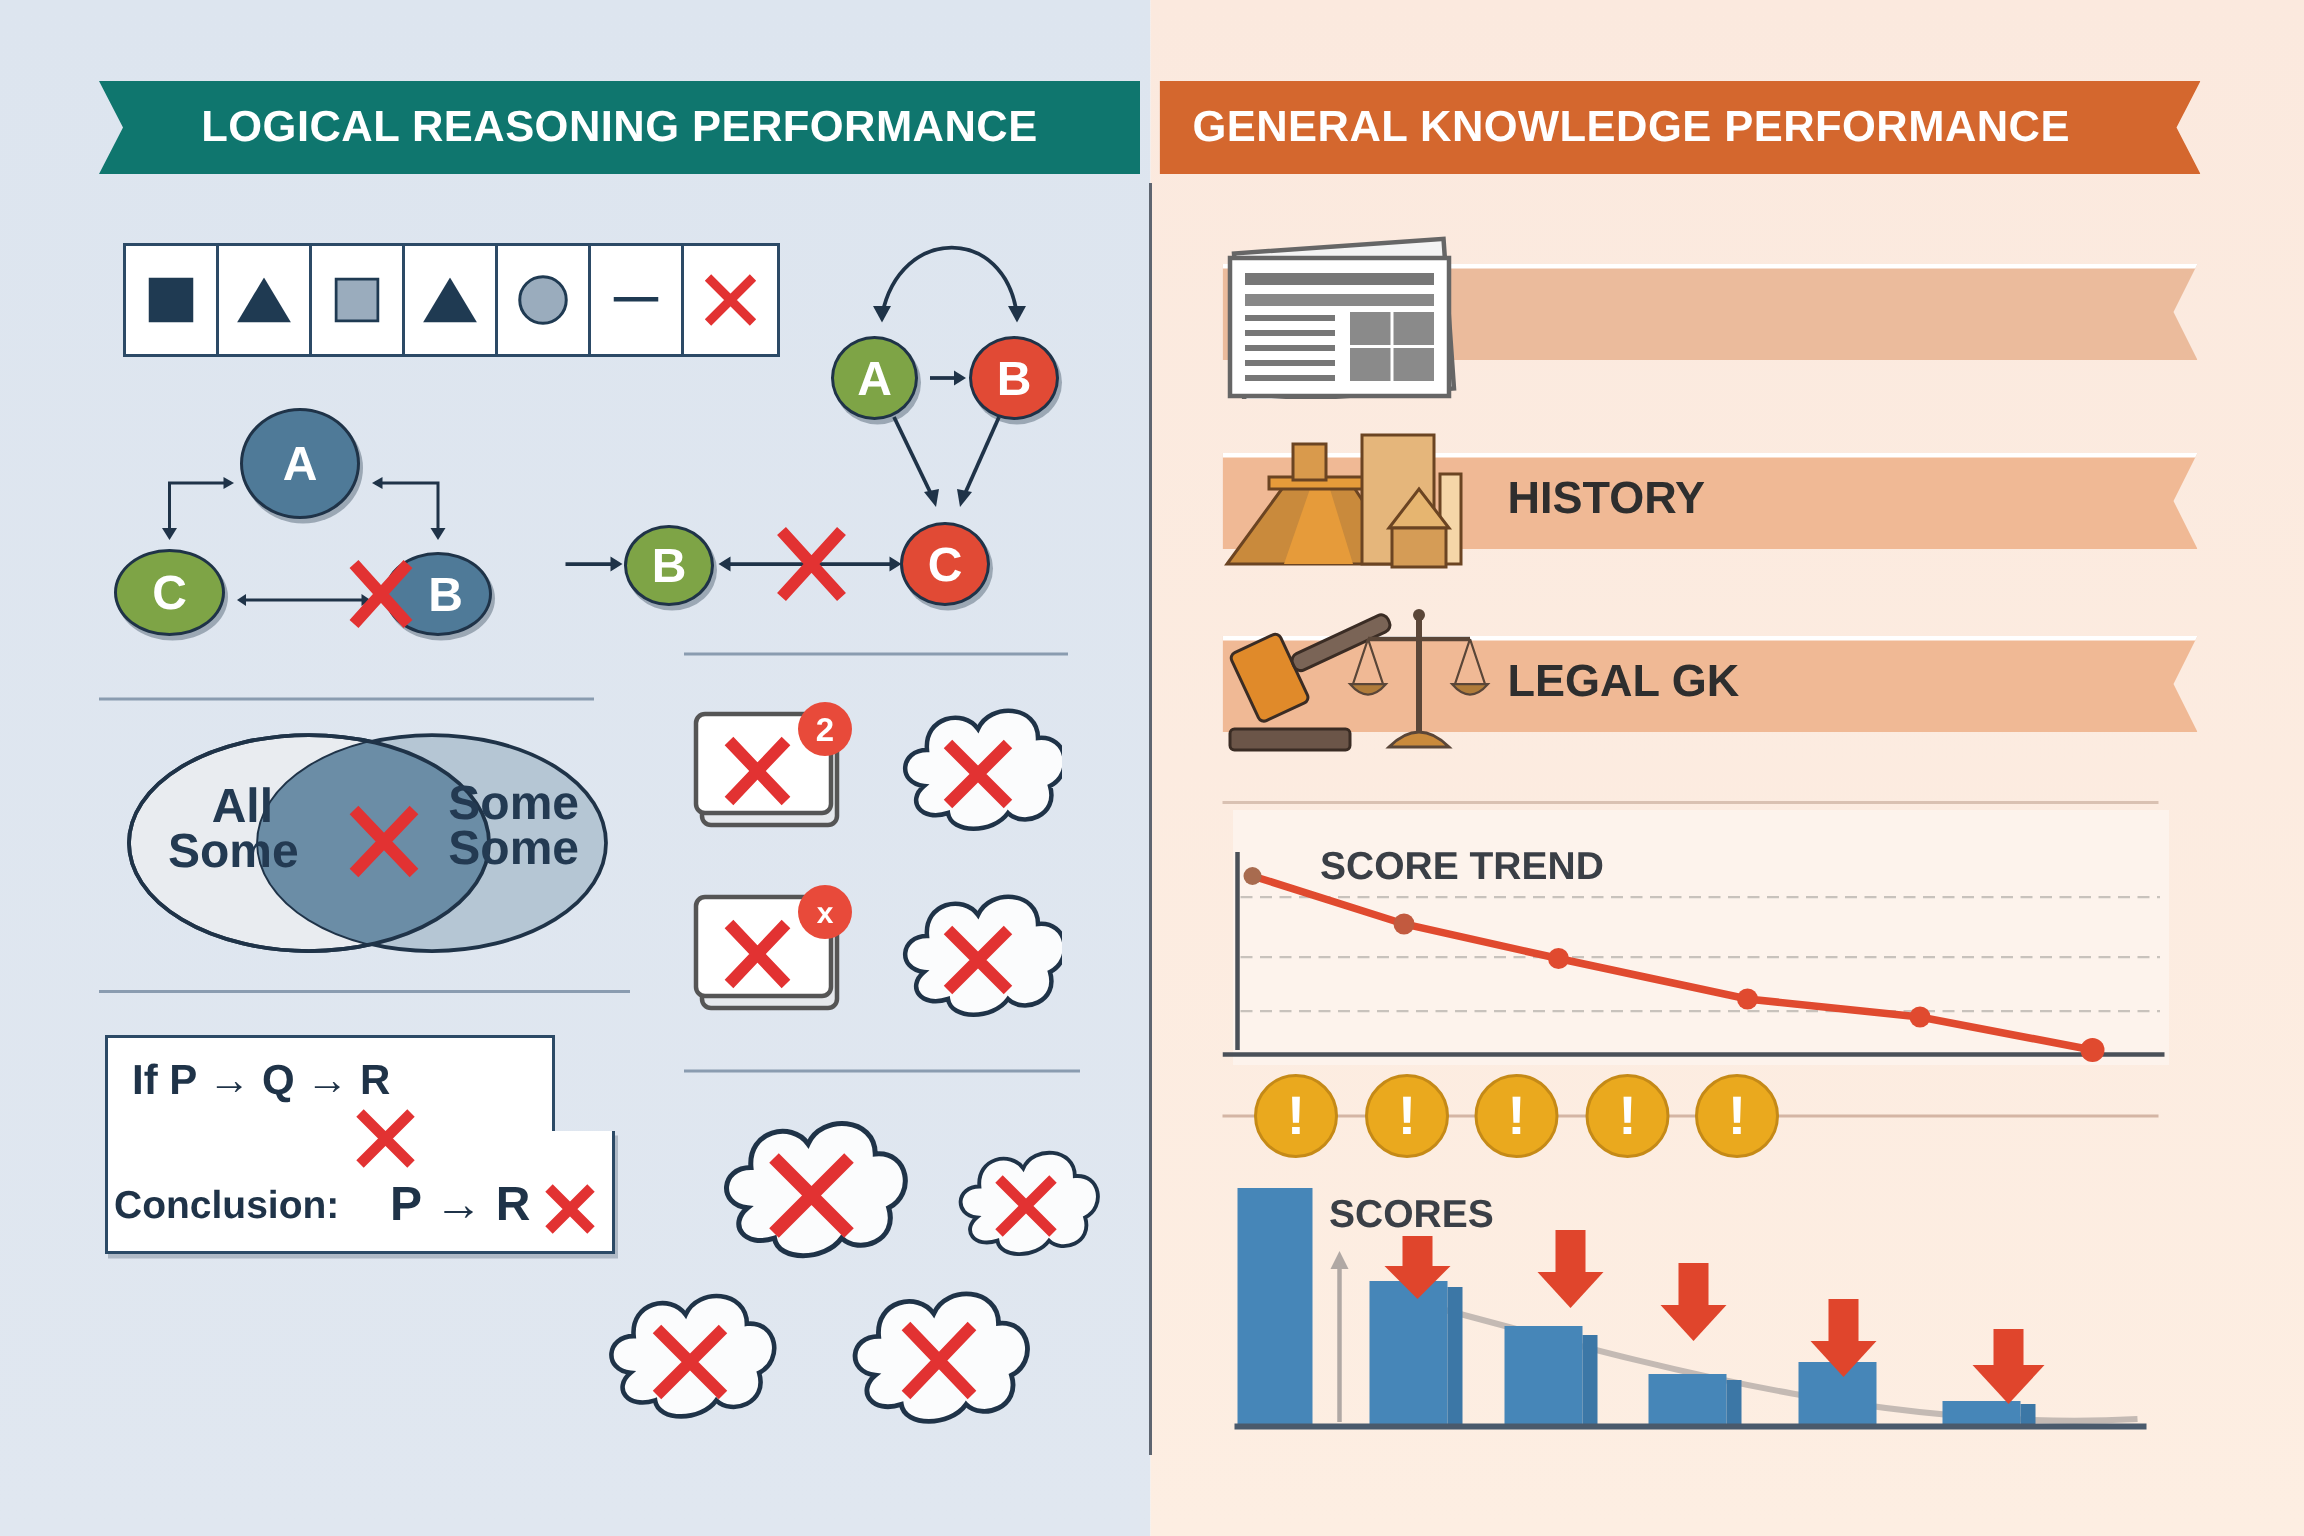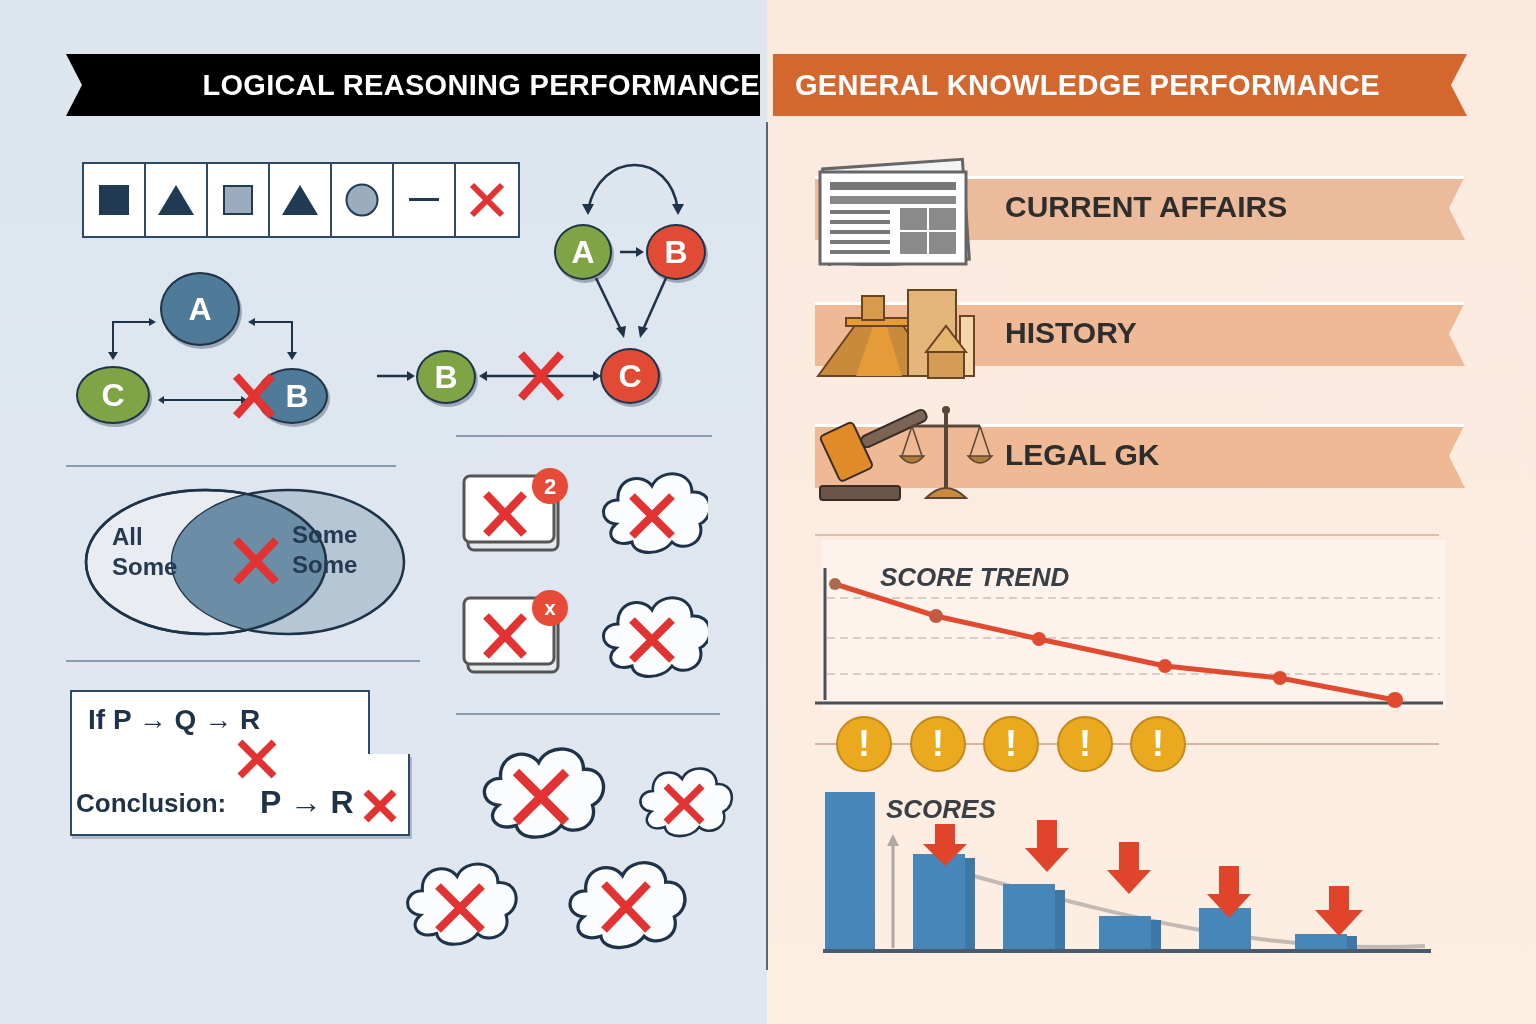--- a/index.html
+++ b/index.html
@@ -3,49 +3,49 @@
 <meta charset="utf-8">
 <style>
   * { box-sizing: border-box; margin: 0; padding: 0; }
   html, body { width: 1536px; height: 1024px; overflow: hidden; }
   body { position: relative; font-family: "Liberation Sans", sans-serif; }
   .left-bg { position: absolute; left: 0; top: 0; width: 767px; height: 1024px; background: linear-gradient(180deg, #dde5ef 0%, #e0e7f0 100%); }
   .right-bg { position: absolute; left: 767px; top: 0; width: 769px; height: 1024px; background: linear-gradient(180deg, #fbe9de 0%, #fdeee2 100%); }
   .divider-v { position: absolute; left: 766px; top: 122px; width: 2px; height: 848px; background: #5e6570; }
 
   .banner { position: absolute; top: 54px; height: 62px; display: flex; align-items: center; font-weight: 700; color: #fff; font-size: 29px; letter-spacing: 0.3px; }
-  .banner-left { left: 66px; width: 694px; background: #000000; clip-path: polygon(0 0, 100% 0, 100% 100%, 0 100%, 16px 50%); justify-content: flex-end; }
+  .banner-left { left: 66px; width: 694px; background: #0f766e; clip-path: polygon(0 0, 100% 0, 100% 100%, 0 100%, 16px 50%); justify-content: center; }
   .banner-right { left: 773px; width: 694px; background: #d4672e; clip-path: polygon(0 0, 100% 0, calc(100% - 16px) 50%, 100% 100%, 0 100%); padding-left: 22px; }
 
   .abs { position: absolute; }
   .hline { position: absolute; height: 2px; background: #8a9cb0; }
 
   
   .seq { position: absolute; left: 82px; top: 162px; display: flex; border: 2px solid #2c4a66; background: #fff; }
   .seq-cell { width: 62px; height: 72px; border-right: 2px solid #2c4a66; display: flex; align-items: center; justify-content: center; }
   .seq-cell:last-child { border-right: none; }
 
   .node { position: absolute; border-radius: 50%; display: flex; align-items: center; justify-content: center; color: #fff; font-weight: 700; font-size: 32px; border: 2px solid #1f3348; box-shadow: 2px 3px 0 rgba(31,51,72,0.35); }
   .n-blue { background: #4f7a98; }
   .n-green { background: #7ea446; }
   .n-red { background: #e14a35; }
 
-  .venn-label { position: absolute; color: #233a52; font-weight: 700; font-size: 24px; text-align: left; line-height: 30px; }
+  .venn-label { position: absolute; color: #233a52; font-weight: 700; font-size: 32px; text-align: right; line-height: 30px; }
 
   .logic-box1 { position: absolute; left: 70px; top: 690px; width: 300px; height: 64px; background: #fff; border: 2px solid #2c4a66; border-bottom: none; border-right: 2px solid #2c4a66; }
   .logic-box2 { position: absolute; left: 70px; top: 754px; width: 340px; height: 82px; background: #fff; border: 2px solid #2c4a66; border-top: none; box-shadow: 2px 3px 0 rgba(31,51,72,0.25); }
   .logic-text { position: absolute; color: #1f3348; font-weight: 700; }
 
   .topic { position: absolute; left: 815px; width: 650px; height: 64px; }
   .topic-band { position: absolute; left: 0; top: 0; width: 650px; height: 64px; background: #ebbb9c; clip-path: polygon(0 0, 100% 0, calc(100% - 16px) 50%, 100% 100%, 0 100%); border-top: 3px solid #fff; }
   .topic-band.b2 { background: #f0b995; }
   .topic-label { position: absolute; left: 190px; top: 14px; font-size: 30px; font-weight: 700; color: #2e2e2e; }
 
   .chart-panel { position: absolute; left: 822px; top: 540px; width: 624px; height: 170px; background: #fdf3ec; }
-  .chart-title { position: absolute; font-size: 26px; font-weight: 700; color: #3a3f46; font-style: italic; }
+  .chart-title { position: absolute; font-size: 26px; font-weight: 700; color: #3a3f46; }
 
   .warn { position: absolute; top: 716px; width: 56px; height: 56px; border-radius: 50%; background: #eaa91e; border: 2px solid #c58a17; color: #fff; font-size: 36px; font-weight: 900; display: flex; align-items: center; justify-content: center; }
 </style>
 </head>
 <body>
 
 <div class="left-bg"></div>
 <div class="right-bg"></div>
 <div class="divider-v"></div>
 
@@ -239,21 +239,20 @@
   </svg>
 <svg class="abs" style="left:562px;top:852px" width="130" height="104">
     <g transform="scale(1.08)">
       <use href="#cloud"></use>
     </g>
     <path d="M42 32 L86 78 M86 32 L42 78" stroke="#e23232" stroke-width="8"></path>
   </svg>
 
 <div class="topic" style="top:176px;">
   <div class="topic-band"></div>
-  <div class="topic-label">CURRENT AFFAIRS</div>
 </div>
 <svg class="abs" style="left:816px;top:150px" width="160" height="116">
   <rect x="10" y="14" width="140" height="100" fill="#f4f4f4" stroke="#666" stroke-width="3" transform="rotate(-4 80 64)"></rect>
   <rect x="4" y="22" width="146" height="92" fill="#fff" stroke="#666" stroke-width="3"></rect>
   <rect x="14" y="32" width="126" height="8" fill="#777"></rect>
   <rect x="14" y="46" width="126" height="8" fill="#888"></rect>
   <rect x="14" y="60" width="60" height="4" fill="#777"></rect>
     <rect x="14" y="70" width="60" height="4" fill="#777"></rect>
   <rect x="14" y="80" width="60" height="4" fill="#777"></rect>
     <rect x="14" y="90" width="60" height="4" fill="#777"></rect>

